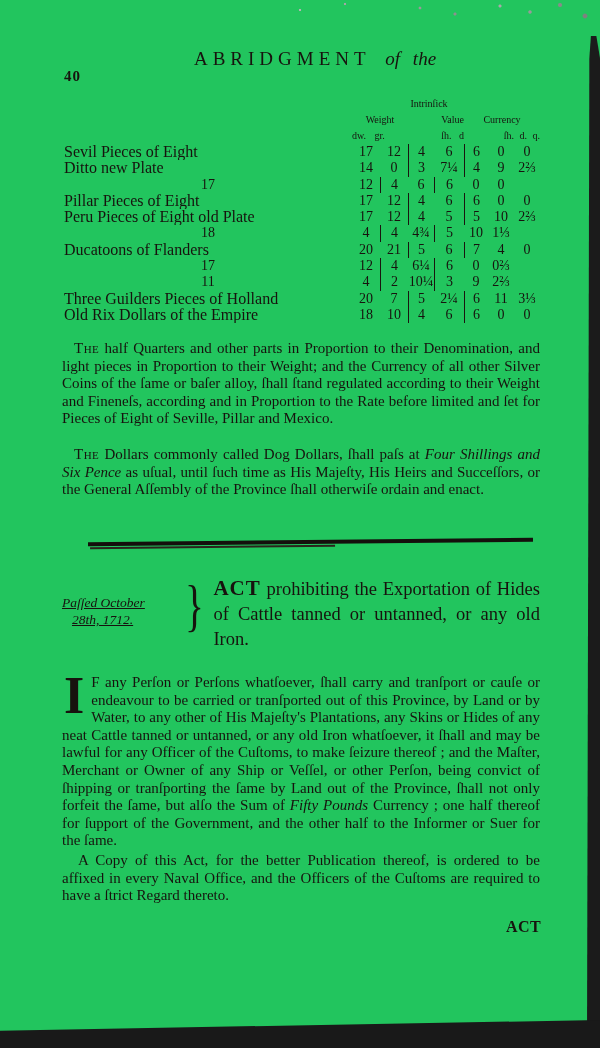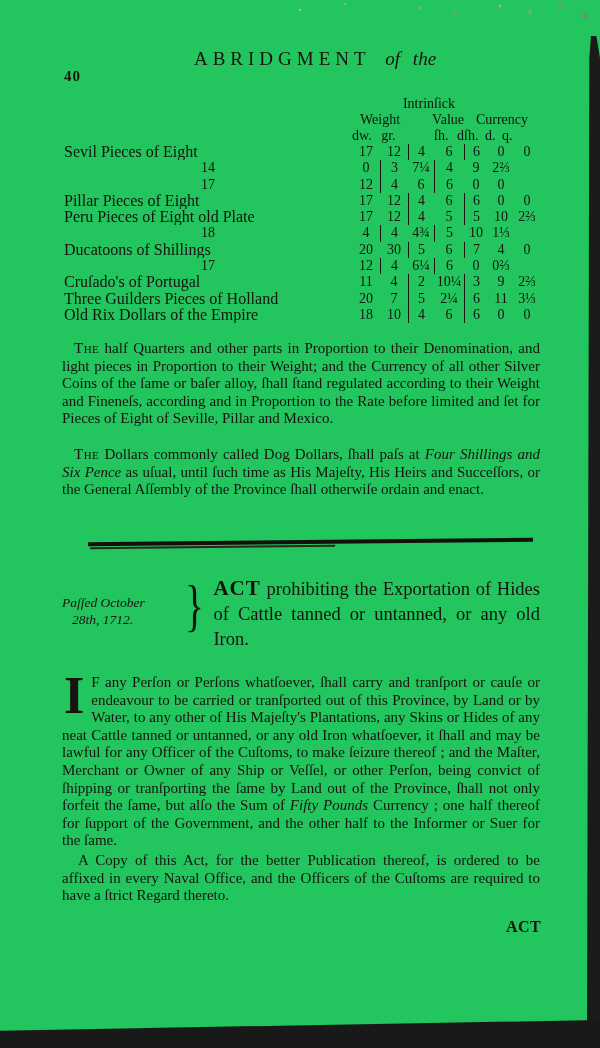--- a/index.html
+++ b/index.html
@@ -33,43 +33,43 @@
     clip-path: polygon(0 38%, 100% 0%, 100% 100%, 0% 100%);
   }
   
   .folio { position:absolute; top:68px; left:64px; font-weight:700; font-size:15px; letter-spacing:1px; }
   .running-head { position:absolute; top:48px; left:150px; width:330px; text-align:center; font-size:19px; white-space:nowrap; }
   .running-head .t { letter-spacing:5px; }
   .running-head .tail { font-style:italic; margin-left:10px; word-spacing:8px; }
   
   .coin-table { position:absolute; top:96px; left:64px; width:476px; }
   .grid-row { display:grid; grid-template-columns:288px 28px 28px 26px 30px 24px 26px 26px; line-height:16.3px; }
-  .head-row { font-size:14px; line-height:16px; }
+  .head-row { font-size:10px; line-height:16px; }
   .int-label { grid-column:4/6; text-align:center; margin-left:-14px; white-space:nowrap; }
   .h-weight { grid-column:2/4; text-align:center; }
   .h-value { grid-column:4/6; text-align:right; }
   .h-currency { grid-column:6/9; text-align:center; }
   .u-weight { grid-column:2/4; text-align:left; word-spacing:6px; }
   .u-value { grid-column:4/6; text-align:right; word-spacing:5px; }
-  .u-currency { grid-column:6/9; text-align:left; word-spacing:3px; }
+  .u-currency { grid-column:6/9; text-align:right; word-spacing:3px; }
   .trow { font-size:14px; }
   .tname { font-size:16px; white-space:nowrap; overflow:hidden; }
   .num { text-align:center; }
   .bl { border-left:1.6px solid #1a150f; }
   
   .para { position:absolute; left:62px; width:478px; font-size:15px; line-height:17.6px; text-align:justify; margin:0; }
   .p-quarters { top:340px; text-indent:12px; }
   .p-dog { top:446px; text-indent:12px; }
   .sc { font-variant:small-caps; letter-spacing:0.5px; }
   .it { font-style:italic; }
   .section-rule { position:absolute; top:540px; left:88px; width:445px; height:4px; background:#14100c; transform:rotate(-0.6deg); }
   .section-rule::after { content:""; position:absolute; top:5px; left:2px; width:55%; height:1.5px; background:#2a241c; }
   
   .act-head { position:absolute; top:576px; left:62px; width:478px; display:flex; align-items:flex-start; }
-  .margin-note { width:122px; margin-top:18px; font-style:italic; font-size:13.5px; line-height:17px; }
+  .margin-note { width:122px; margin-top:18px; font-style:italic; font-size:13.5px; line-height:17px;text-decoration:underline; }
   .margin-note .l2 { padding-left:10px; }
   .brace { font-size:56px; line-height:52px; margin-top:4px; transform:scaleX(.7); font-weight:400; }
   .act-title { width:336px; margin-left:6px; font-size:18.5px; line-height:25px; text-align:justify; }
   .act-word { font-size:21px; font-weight:700; letter-spacing:1px; }
   
   .p-act { top:674px; }
   .dropcap { float:left; font-size:52px; line-height:38px; font-weight:700; margin:3px 7px 0 2px; }
   .p-copy { top:852px; text-indent:16px; }
   .catchword { position:absolute; top:918px; left:506px; font-weight:700; font-size:16px; letter-spacing:0.5px; }
 </style>
@@ -107,20 +107,21 @@
       <span class="num">17</span>
       <span class="num">12</span>
       <span class="num bl">4</span>
       <span class="num">6</span>
       <span class="num bl">6</span>
       <span class="num">0</span>
       <span class="num">0</span>
     </div>
 
     <div class="grid-row trow">
+      <span class="tname">Ditto new Plate</span>
       <span class="num">14</span>
       <span class="num">0</span>
       <span class="num bl">3</span>
       <span class="num">7¼</span>
       <span class="num bl">4</span>
       <span class="num">9</span>
       <span class="num">2⅔</span>
     </div>
 
     <div class="grid-row trow">
@@ -159,42 +160,41 @@
       <span class="num">18</span>
       <span class="num">4</span>
       <span class="num bl">4</span>
       <span class="num">4¾</span>
       <span class="num bl">5</span>
       <span class="num">10</span>
       <span class="num">1⅓</span>
     </div>
 
     <div class="grid-row trow">
-      <span class="tname">Ducatoons of Shillings</span>
+      <span class="tname">Ducatoons of Flanders</span>
       <span class="num">20</span>
-      <span class="num">30</span>
+      <span class="num">21</span>
       <span class="num bl">5</span>
       <span class="num">6</span>
       <span class="num bl">7</span>
       <span class="num">4</span>
       <span class="num">0</span>
     </div>
 
     <div class="grid-row trow">
       <span class="num">17</span>
       <span class="num">12</span>
       <span class="num bl">4</span>
       <span class="num">6¼</span>
       <span class="num bl">6</span>
       <span class="num">0</span>
       <span class="num">0⅔</span>
     </div>
 
     <div class="grid-row trow">
-      <span class="tname">Cruſado's of Portugal</span>
       <span class="num">11</span>
       <span class="num">4</span>
       <span class="num bl">2</span>
       <span class="num">10¼</span>
       <span class="num bl">3</span>
       <span class="num">9</span>
       <span class="num">2⅔</span>
     </div>
 
     <div class="grid-row trow">

